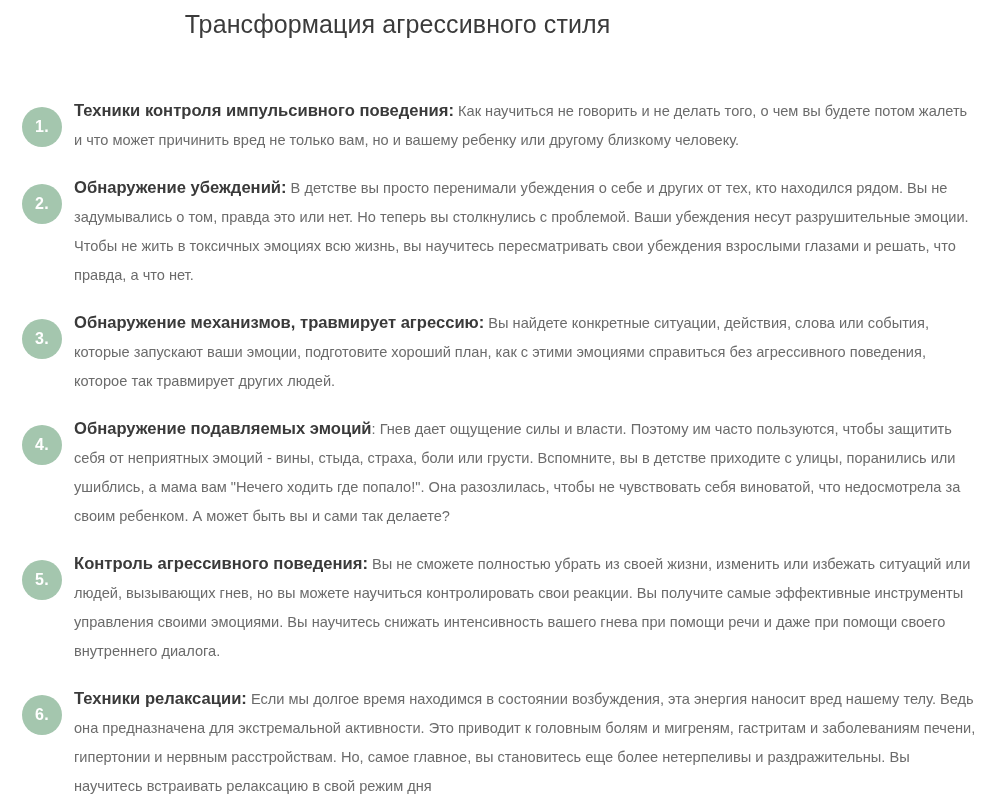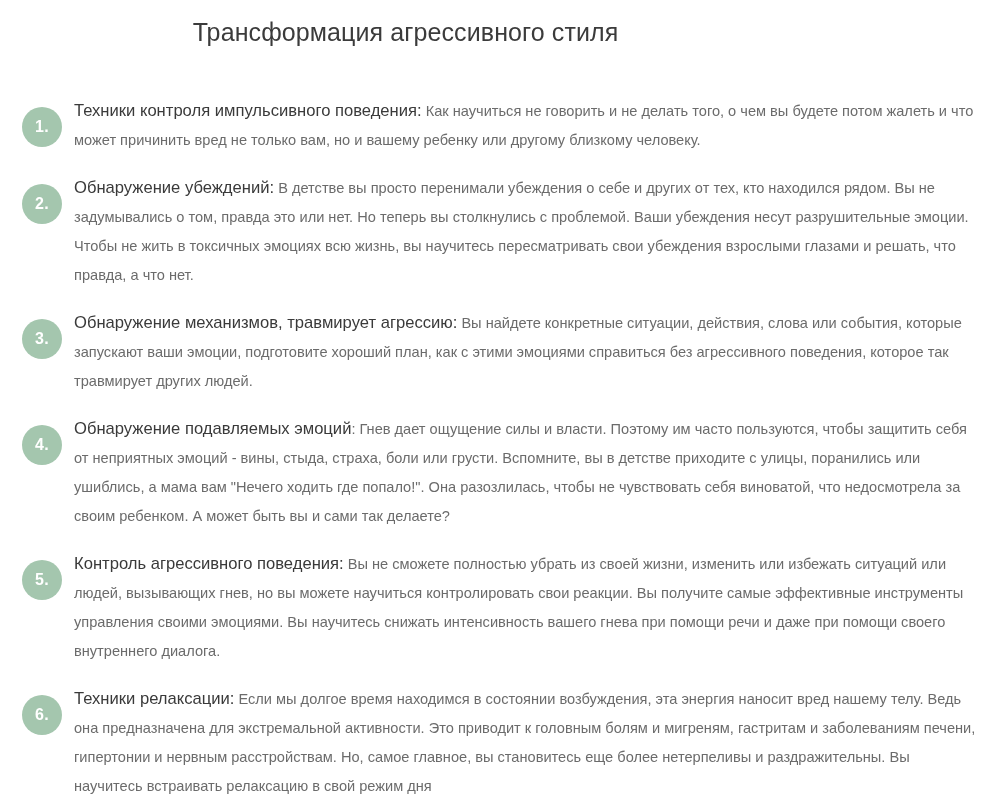--- a/index.html
+++ b/index.html
@@ -16,21 +16,21 @@
     -webkit-font-smoothing: antialiased;
   }
   .page {
     position: relative;
     width: 1004px;
     height: 805px;
     background: #ffffff;
     box-sizing: border-box;
   }
   .page-title {
-    margin: 8px;
+    margin: 0;
     padding: 0;
     position: absolute;
     left: 0;
     top: 8px;
     width: 795px;
     text-align: center;
     font-size: 25px;
     font-weight: 400;
     line-height: 32px;
     color: #3b3b3b;
@@ -70,21 +70,21 @@
     user-select: none;
   }
   .item-body {
     font-size: 14.6px;
     line-height: 29px;
     color: #6b6b6b;
     text-align: left;
   }
   .item-heading {
     font-size: 16.6px;
-    font-weight: 400;
+    font-weight: 700;
     color: #3a3a3a;
     line-height: 29px;
   }
   .item-text {
     font-size: 14.6px;
     font-weight: 400;
     color: #6b6b6b;
   }
 </style>
 </head>

